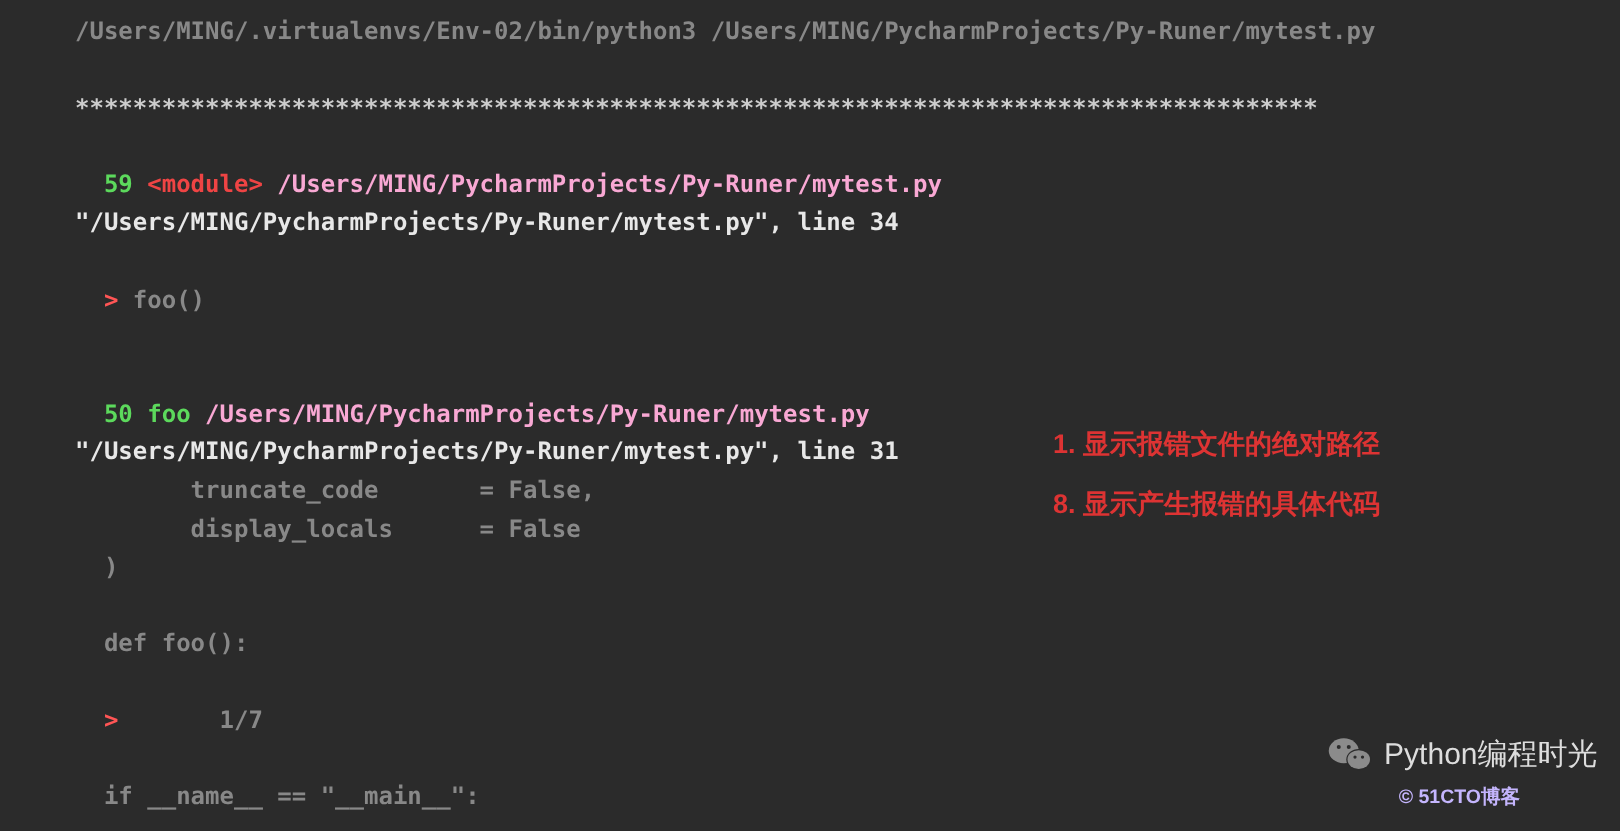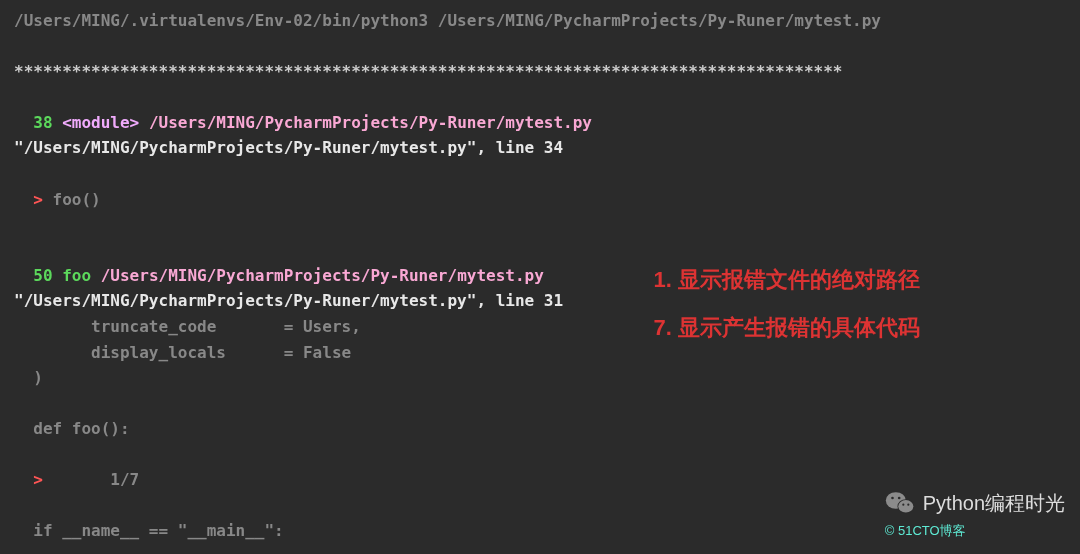--- a/index.html
+++ b/index.html
@@ -15,109 +15,110 @@
       font-weight: bold;
       line-height: 1.6;
       padding: 8px 14px;
       width: 1080px;
       height: 554px;
       position: relative;
       overflow: hidden;
     }
     .line {
       white-space: pre;
+      margin-left: 36px;
     }
     .gray { color: #888888; }
     .white { color: #e8e8e8; }
     .cyan { color: #f9a8d4; }
     .green { color: #5cd95c; }
     .red { color: #ff5555; }
-    .yellow-gold { color: #f0abfc; }
+    .yellow-gold { color: #ef4444; }
     .stars { color: #cccccc; letter-spacing: 0; }
     .annotations {
       position: absolute;
       right: 160px;
-      top: 256px;
+      top: 277px;
       color: #dd3333;
-      font-size: 22px;
+      font-size: 18px;
       font-weight: bold;
       font-family: 'Microsoft YaHei', 'SimHei', sans-serif;
       line-height: 2.2;
     }
     .watermark {
       position: absolute;
       right: 15px;
       bottom: 12px;
       display: flex;
       flex-direction: column;
-      align-items: flex-start;
+      align-items: center;
       gap: 2px;
     }
     .watermark-top {
       display: flex;
       align-items: center;
       gap: 8px;
     }
     .wechat-icon {
       width: 30px;
       height: 26px;
       opacity: 0.6;
     }
     .watermark-text-main {
       color: #dddddd;
       font-family: 'Microsoft YaHei', 'SimHei', sans-serif;
       font-size: 20px;
       font-weight: normal;
     }
     .watermark-text-sub {
-      color: #5eead4;
+      color: #c4b5fd;
       font-family: 'Microsoft YaHei', 'SimHei', sans-serif;
       font-size: 13px;
-      font-weight: normal;
+      font-weight: bold;
       margin-right: 4px;
     }
     .blank { height: 25px; }
   </style>
 </head>
 <body>
 
 <div class="line gray">/Users/MING/.virtualenvs/Env-02/bin/python3 /Users/MING/PycharmProjects/Py-Runer/mytest.py</div>
 <div class="blank"></div>
 <div class="line stars">**************************************************************************************</div>
 
 <div class="line">
-  <span class="green">38</span><span> </span><span class="yellow-gold">&lt;module&gt;</span><span> </span><span class="cyan">/Users/MING/PycharmProjects/Py-Runer/mytest.py</span>
+  <span class="green">59</span><span> </span><span class="yellow-gold">&lt;module&gt;</span><span> </span><span class="cyan">/Users/MING/PycharmProjects/Py-Runer/mytest.py</span>
 </div>
 <div class="line white">"/Users/MING/PycharmProjects/Py-Runer/mytest.py", line 34</div>
 <div class="line">
   <span class="red">&gt;</span><span class="gray"> foo()</span>
 </div>
 
 <div class="blank"></div>
 
 <div class="line">
   <span class="green">50</span><span> </span><span class="green">foo</span><span> </span><span class="cyan">/Users/MING/PycharmProjects/Py-Runer/mytest.py</span>
 </div>
 <div class="line white">"/Users/MING/PycharmProjects/Py-Runer/mytest.py", line 31</div>
-<div class="line gray">        truncate_code       = Users,</div>
+<div class="line gray">        truncate_code       = False,</div>
 <div class="line gray">        display_locals      = False</div>
 <div class="line gray">  )</div>
 <div class="blank"></div>
 <div class="line gray">  def foo():</div>
 <div class="line">
   <span class="red">&gt;</span><span class="gray">       1/7</span>
 </div>
 <div class="blank"></div>
 <div class="line gray">  if __name__ == "__main__":</div>
 
 <div class="blank"></div>
 
 <div class="annotations">
   <div>1. 显示报错文件的绝对路径</div>
-  <div>7. 显示产生报错的具体代码</div>
+  <div>8. 显示产生报错的具体代码</div>
 </div>
 
 <div class="watermark">
   <div class="watermark-top">
     <svg class="wechat-icon" viewBox="0 0 36 30" fill="#cccccc">
       <ellipse cx="13" cy="12" rx="12" ry="10" fill="#cccccc"></ellipse>
       <ellipse cx="25" cy="19" rx="10" ry="8.5" fill="#2b2b2b"></ellipse>
       <ellipse cx="25" cy="19" rx="9" ry="7.5" fill="#cccccc"></ellipse>
       <circle cx="9" cy="9" r="1.6" fill="#2b2b2b"></circle>
       <circle cx="17" cy="9" r="1.6" fill="#2b2b2b"></circle>

